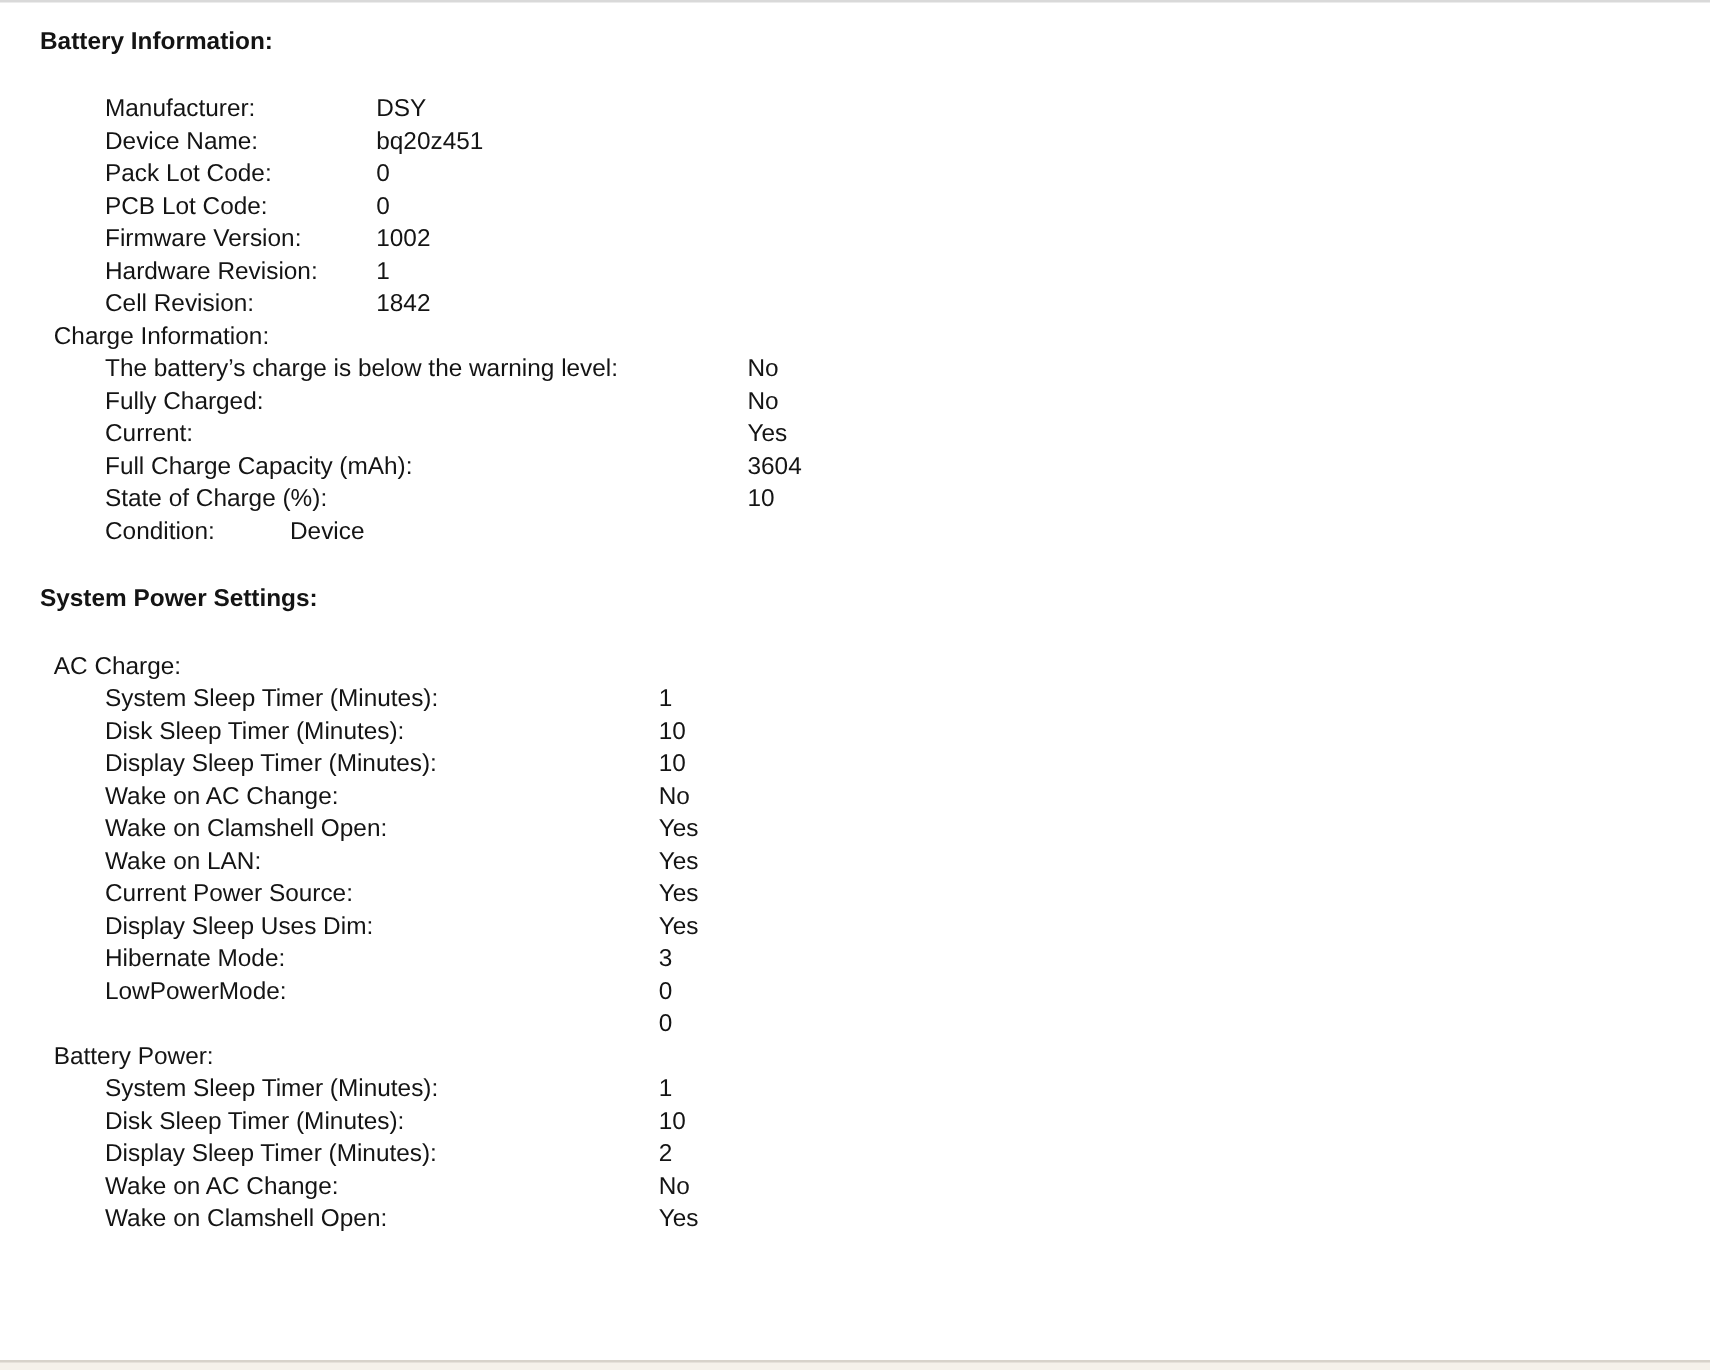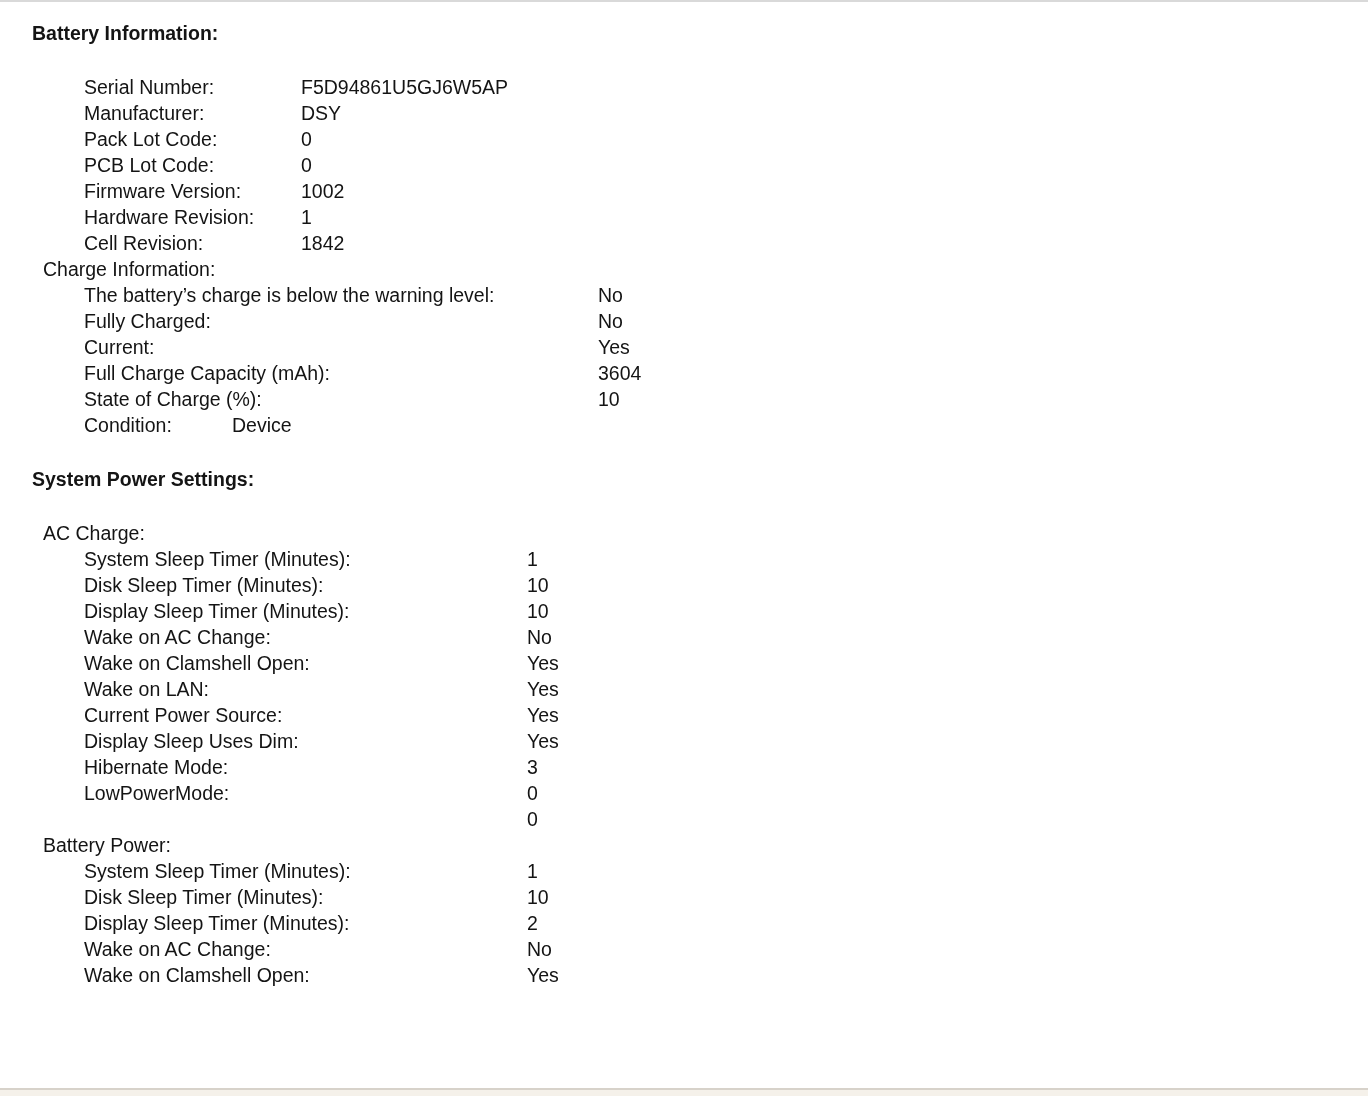--- a/index.html
+++ b/index.html
@@ -50,26 +50,26 @@
   <div class="top-border"></div>
 
   <div class="report">
 
     <div class="line">
       <span class="ttl">Battery Information:</span>
     </div>
     <div class="gap"></div>
 
     <div class="line col-model">
-      <span class="lbl">Serial Number:</span>
-      <span class="val">F5D94861U5GJ6W5AP</span>
+      <span class="lbl">Manufacturer:</span>
+      <span class="val">DSY</span>
     </div>
     <div class="line col-model">
-      <span class="lbl">Manufacturer:</span>
-      <span class="val">DSY</span>
+      <span class="lbl">Device Name:</span>
+      <span class="val">bq20z451</span>
     </div>
     <div class="line col-model">
       <span class="lbl">Pack Lot Code:</span>
       <span class="val">0</span>
     </div>
     <div class="line col-model">
       <span class="lbl">PCB Lot Code:</span>
       <span class="val">0</span>
     </div>
     <div class="line col-model">

